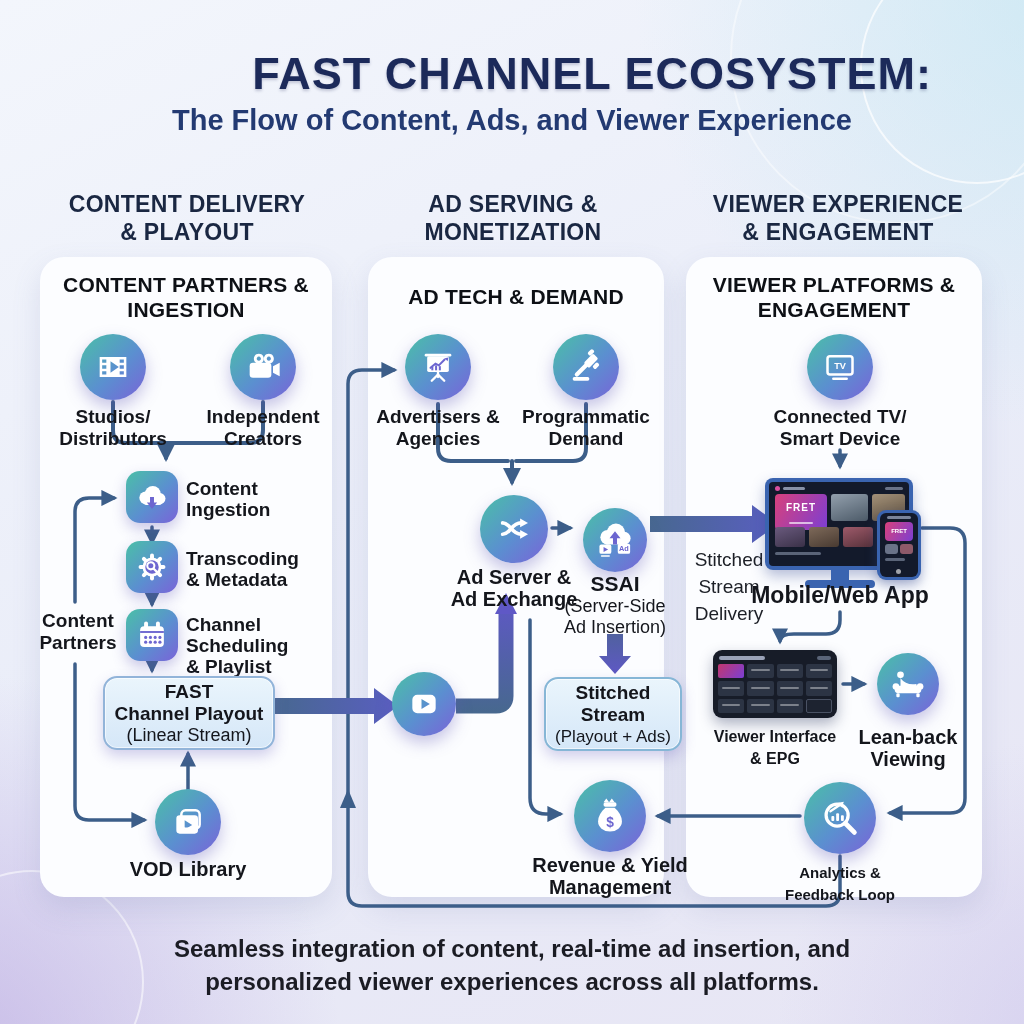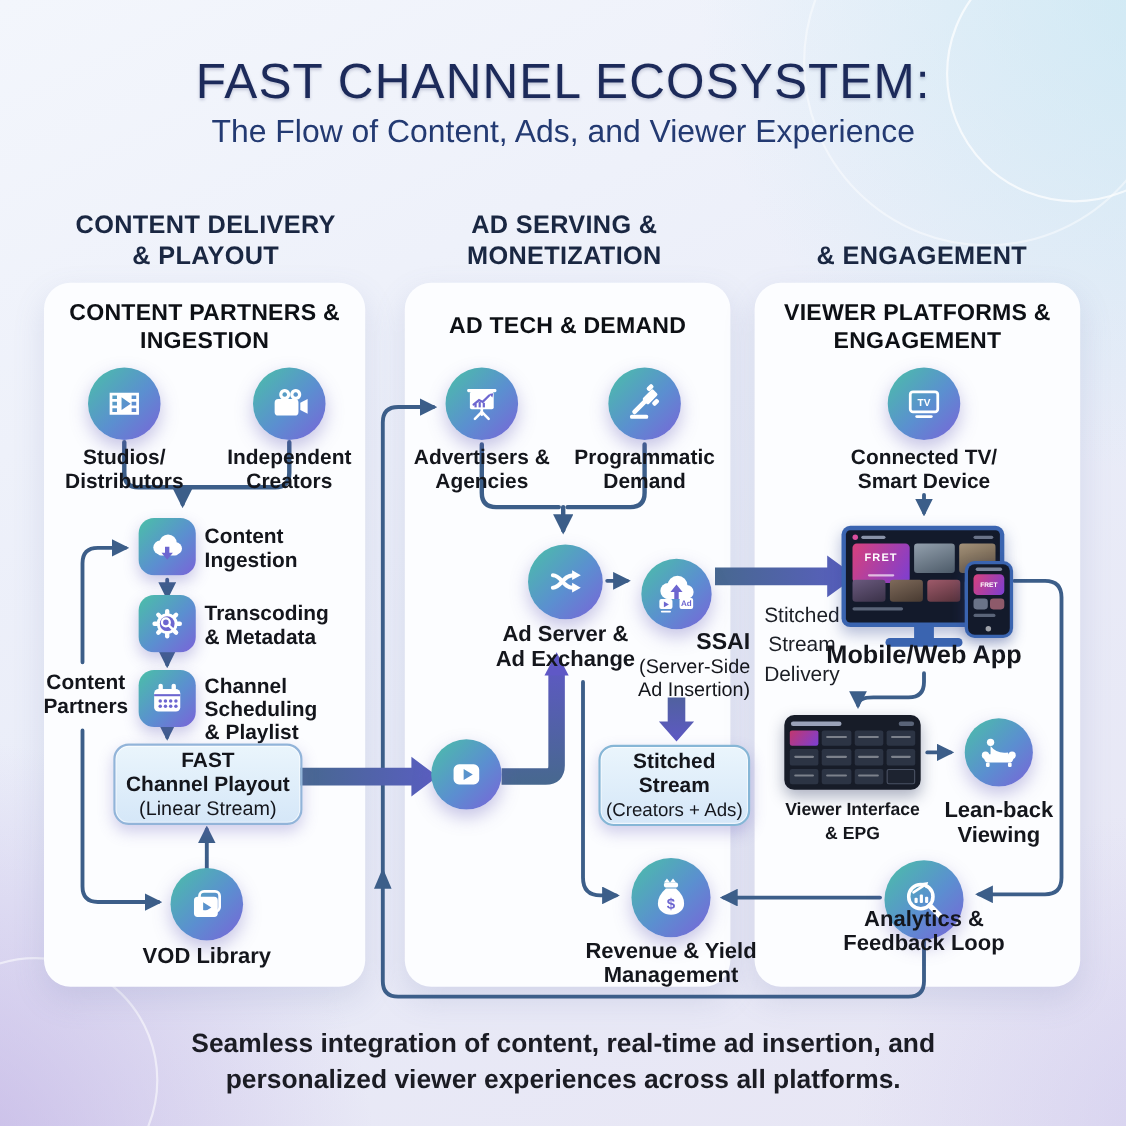--- a/index.html
+++ b/index.html
@@ -38,22 +38,22 @@
   .dot{position:absolute;border-radius:50%;}
   .bar{position:absolute;border-radius:2px;}
   .feat{position:absolute;border-radius:4px;background:linear-gradient(120deg,#d8417c,#7c3ed2);color:#fff;font-weight:bold;overflow:hidden;}
   .thumb{position:absolute;border-radius:3px;}
   .phone{position:absolute;left:877px;top:510px;width:44px;height:70px;background:#3a64b0;border-radius:9px;padding:3px;box-sizing:border-box;z-index:4;box-shadow:0 5px 12px rgba(50,70,140,.4);}
   .phone-screen{width:100%;height:100%;background:#131a2b;border-radius:6px;position:relative;overflow:hidden;}
   .epg{position:absolute;left:713px;top:650px;width:124px;height:68px;background:#171c28;border-radius:9px;padding:5px;box-sizing:border-box;z-index:3;box-shadow:0 6px 14px rgba(30,40,80,.35);}
   .epg-grid{position:absolute;left:5px;top:14px;right:5px;bottom:5px;display:grid;grid-template-columns:repeat(4,1fr);grid-template-rows:repeat(3,1fr);gap:3px;}
   .epg-tile{background:#2c3444;border-radius:2px;position:relative;}
   .epg-tile i{position:absolute;left:15%;top:38%;width:70%;height:2px;background:rgba(255,255,255,.38);border-radius:1px;}
-  .title-main{position:absolute;text-align:center;font-weight:normal;color:#1c2a5a;font-size:45px;letter-spacing:1px;text-shadow:0 2px 3px rgba(30,40,90,.22);}
-  .title-sub{position:absolute;text-align:center;font-weight:normal;color:#233a72;font-size:29px;}
+  .title-main{position:absolute;text-align:right;font-weight:bold;color:#1c2a5a;font-size:45px;letter-spacing:1px;text-shadow:0 2px 3px rgba(30,40,90,.22);}
+  .title-sub{position:absolute;text-align:center;font-weight:bold;color:#233a72;font-size:29px;}
   .footer{position:absolute;text-align:center;font-weight:bold;font-size:24px;line-height:33px;color:#1b1c24;}
 </style>
 </head>
 <body>
 
 <div id="canvas">
 
   <div class="ring" style="right:-70px;top:-50px;width:230px;height:230px;"></div>
   <div class="ring" style="right:-40px;top:-110px;width:330px;height:330px;border-color:rgba(255,255,255,.45);"></div>
   <div class="ring" style="left:-80px;bottom:-70px;width:220px;height:220px;border-color:rgba(255,255,255,.55);"></div>
@@ -63,21 +63,21 @@
 
   <div class="hdr" style="left:62px;top:190px;width:250px;">
     <span>CONTENT DELIVERY</span><br>
     <span>&amp; PLAYOUT</span>
   </div>
   <div class="hdr" style="left:388px;top:190px;width:250px;">
     <span>AD SERVING &amp;</span><br>
     <span>MONETIZATION</span>
   </div>
   <div class="hdr" style="left:708px;top:190px;width:260px;">
-    <br>
+    <span>VIEWER EXPERIENCE</span><br>
     <span>&amp; ENGAGEMENT</span>
   </div>
 
   <div class="panel" style="left:40px;top:257px;width:292px;height:640px;"></div>
   <div class="panel" style="left:368px;top:257px;width:296px;height:640px;"></div>
   <div class="panel" style="left:686px;top:257px;width:296px;height:640px;"></div>
 
   <svg class="overlay" width="1024" height="1024" viewBox="0 0 1024 1024">
     <defs>
       <marker id="arr" markerUnits="strokeWidth" markerWidth="4.6" markerHeight="4.6" refX="3.6" refY="2.3" orient="auto">
@@ -322,30 +322,30 @@
         <rect x="12" y="20" width="26" height="9" rx="4"></rect>
       </g>
       <path fill="#6d66d0" d="M21.8,29 h4.4 v-7 h3.8 l-6,-7.5 -6,7.5 h3.8 z"></path>
       <rect x="7" y="29" width="13" height="10" rx="2" fill="#fff"></rect>
       <path fill="#6d66d0" d="M11.5,31.5 l5,2.8 -5,2.8 z"></path>
       <rect x="8.5" y="40.5" width="10" height="1.8" rx=".9" fill="#fff"></rect>
       <rect x="27" y="28" width="13.5" height="11" rx="2" fill="#fff"></rect>
       <text x="33.7" y="36.4" font-size="8" font-weight="bold" fill="#6d66d0" text-anchor="middle" font-family="Liberation Sans, sans-serif">Ad</text>
     </svg>
   </div>
-  <div class="node" style="position:absolute;left:548px;top:572px;width:134px;text-align:right;color:#14161c;">
+  <div class="node" style="position:absolute;left:548px;top:572px;width:134px;text-align:center;color:#14161c;">
     <div style="font-weight:bold;font-size:21px;line-height:24px;">SSAI</div>
     <div style="font-size:18px;line-height:21px;">(Server-Side</div>
     <div style="font-size:18px;line-height:21px;">Ad Insertion)</div>
   </div>
 
   <div class="hl-box node" style="left:544px;top:677px;width:134px;height:70px;border-color:#86b6d6;">
     <div class="b">Stitched</div>
     <div class="b">Stream</div>
-    <div class="r" style="font-size:17px;">(Creators + Ads)</div>
+    <div class="r" style="font-size:17px;">(Playout + Ads)</div>
   </div>
 
   <div class="circle node" style="left:392px;top:672px;width:64px;height:64px;">
     <svg width="40" height="40" viewBox="0 0 48 48">
       <path fill="#fff" fill-rule="evenodd" d="M16,13 h16 a6,6 0 0 1 6,6 v10 a6,6 0 0 1 -6,6 h-16 a6,6 0 0 1 -6,-6 v-10 a6,6 0 0 1 6,-6 z M21,18 l10,6 -10,6 z"></path>
     </svg>
   </div>
 
   <div class="circle node" style="left:574px;top:780px;width:72px;height:72px;">
     <svg width="44" height="44" viewBox="0 0 48 48">
@@ -490,20 +490,20 @@
       <path d="M29.5,29.5 L39,39" stroke="#fff" stroke-width="5" stroke-linecap="round"></path>
       <g fill="#fff">
         <rect x="15" y="22" width="3" height="5" rx="1"></rect>
           <rect x="20" y="19" width="3" height="8" rx="1"></rect>
           <rect x="25" y="21" width="3" height="6" rx="1"></rect>
       </g>
       <path d="M14,17 l9,-6" stroke="#fff" stroke-width="2.4" stroke-linecap="round"></path>
       <path fill="#fff" d="M22,8 l6,-1 -2,6 z"></path>
     </svg>
   </div>
-  <div class="lbl node" style="left:756px;top:825px;width:168px;font-size:20px;">
+  <div class="lbl node" style="left:756px;top:862px;width:168px;font-size:15px;">
     <span>Analytics &amp;</span>
     <span>Feedback Loop</span>
   </div>
 
   <div class="footer" style="left:152px;top:932px;width:720px;">Seamless integration of content, real-time ad insertion, and personalized viewer experiences across all platforms.</div>
 
 </div>
 
 </body></html>

